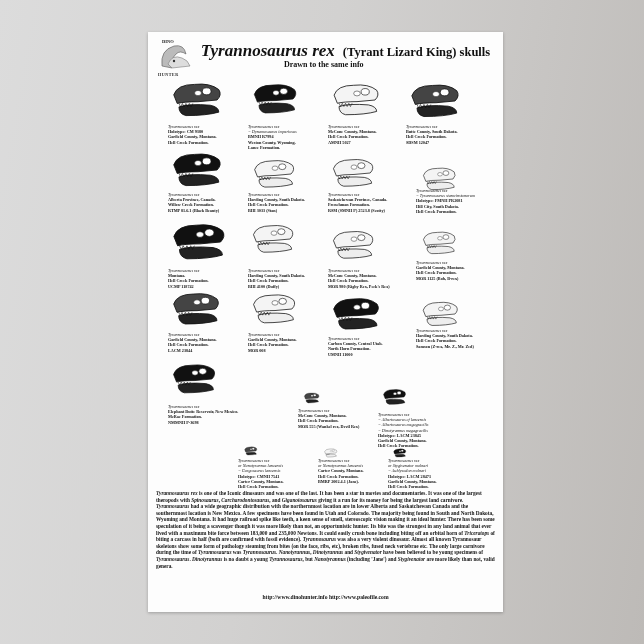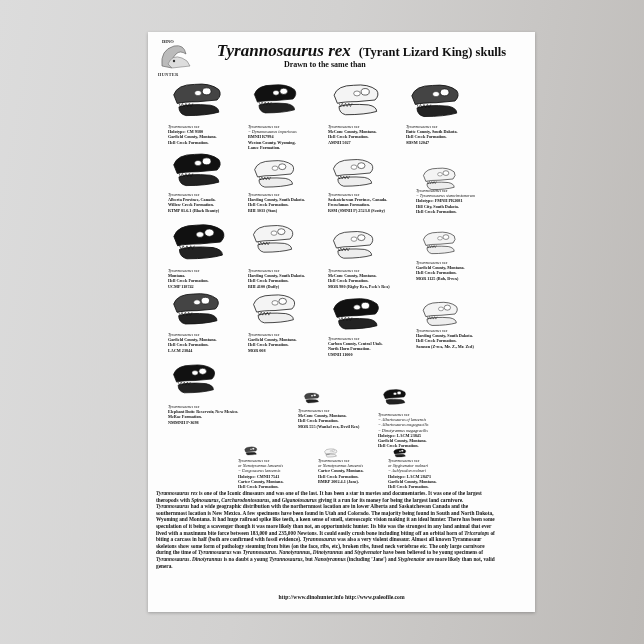--- a/index.html
+++ b/index.html
@@ -3,21 +3,21 @@
 <meta charset="utf-8">
 <style>
   html, body { margin:0; padding:0; }
   body {
     width:644px; height:644px; overflow:hidden;
     background: linear-gradient(100deg, #dcdcdc 0%, #d2d1d0 45%, #bdbab7 100%);
     font-family: "Liberation Serif", serif;
     position:relative;
   }
   .poster {
-    position:absolute; left:148px; top:32px; width:387px; height:580px;
+    position:absolute; left:148px; top:32px; width:355px; height:580px;
     background:#fdfdfd;
     box-shadow: 0 1px 3px rgba(0,0,0,0.25);
   }
   .logo { position:absolute; left:6px; top:4px; width:42px; height:42px; }
   .title {
     position:absolute; left:0; right:0; top:9px; text-align:center;
     font-weight:bold; color:#111; white-space:nowrap; padding-left:40px;
   }
   .title .sci { font-style:italic; font-size:17px; }
   .title .common { font-size:12.5px; margin-left:4px; }
@@ -49,21 +49,21 @@
     <path d="M14 28 Q18 18 28 22 Q34 24 36 30 L18 32 Z" fill="#ddd" stroke="#666" stroke-width="0.5"></path>
     <circle cx="20" cy="25" r="1.2" fill="#333"></circle>
     <text x="8" y="7" font-size="4.5" font-weight="bold" font-family="Liberation Serif, serif" fill="#222">DINO</text>
     <text x="4" y="40" font-size="4" font-weight="bold" font-family="Liberation Serif, serif" fill="#222" letter-spacing="0.6">HUNTER</text>
   </svg>
 
   <div class="title">
     <span class="sci">Tyrannosaurus rex</span>
     <span class="common">(Tyrant Lizard King) skulls</span>
   </div>
-  <div class="subtitle">Drawn to the same than</div>
+  <div class="subtitle">Drawn to the same info</div>
 
   <div id="specimens">
       <div class="spec" style="left: 20px; top: 48px;">
         <div style="margin-left: 4px;">
           <svg class="skull" width="52" height="40" viewBox="0 0 60 44">
     <path d="M2 16 Q6 4 26 4 Q44 2 54 10 Q58 16 52 22 L30 24 Q14 24 6 26 Z" fill="#444" stroke="#111" stroke-width="1"></path>
     <ellipse cx="40" cy="12" rx="5" ry="4" fill="#fff" stroke="#111" stroke-width="0.8"></ellipse>
     <ellipse cx="30" cy="14" rx="4" ry="3" fill="#fff" stroke="#111" stroke-width="0.6"></ellipse>
     <path d="M8 30 Q20 26 44 28 Q54 30 54 36 Q40 40 16 40 Q8 38 8 30 Z" fill="#222" stroke="#111" stroke-width="1"></path>
     <path d="M8 26 L10 30 L12 26 L14 30 L16 26 L18 30 L20 26 L22 30 L24 26" fill="none" stroke="#111" stroke-width="0.7"></path>

